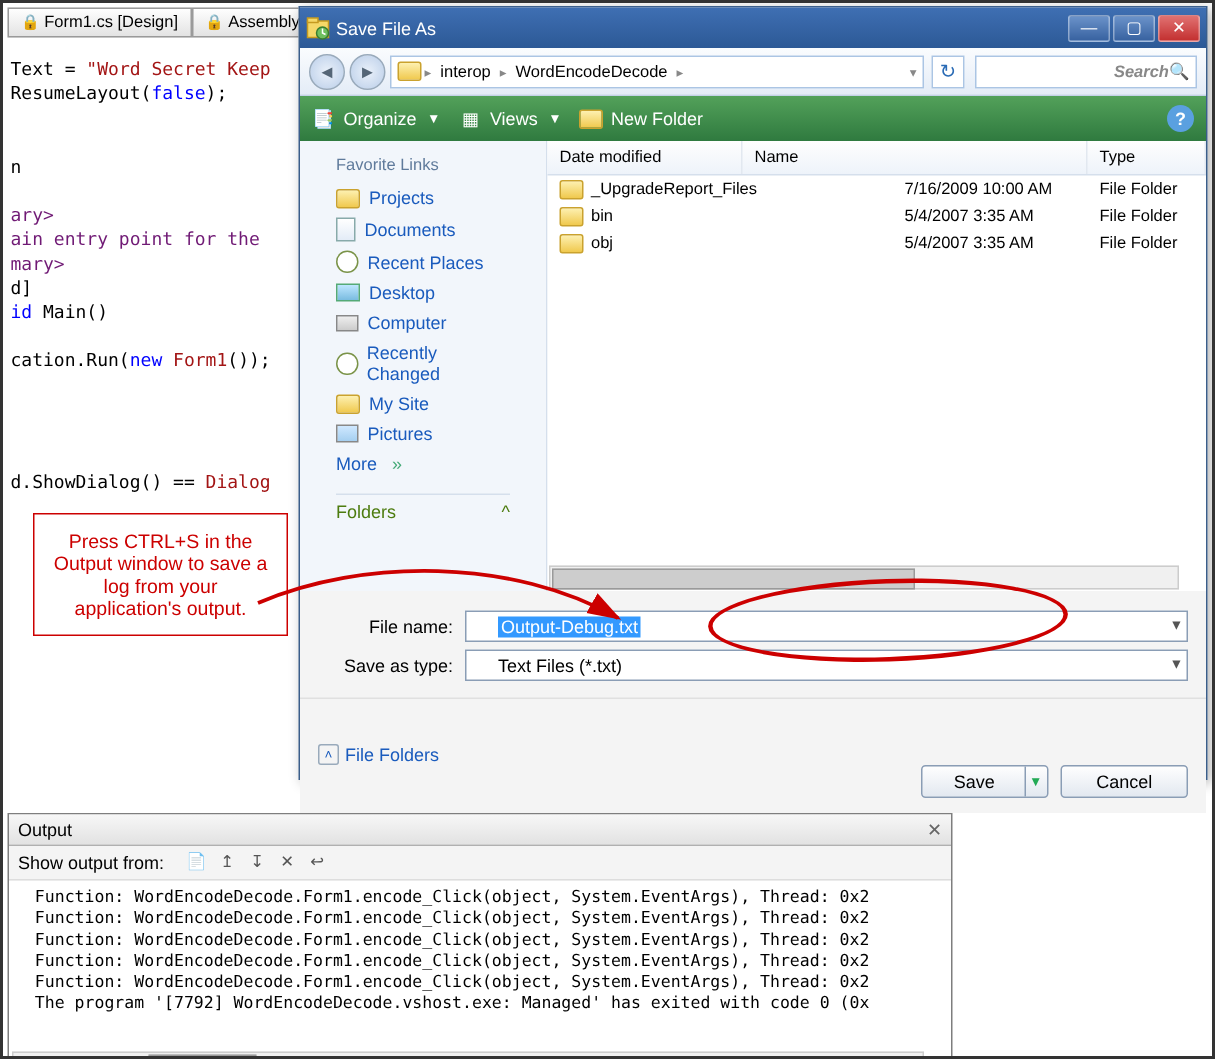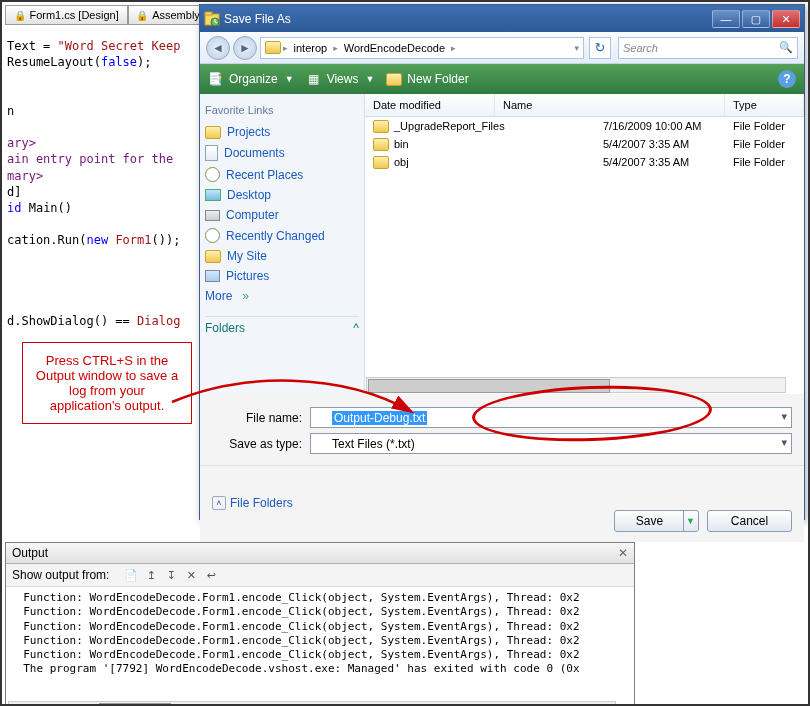--- a/index.html
+++ b/index.html
@@ -26,33 +26,33 @@
 .dlg-titlebar .ico { width:16px; height:16px; margin-right:4px; display:flex; align-items:center; justify-content:center; }
 .dlg-titlebar .ttl { flex:1; font-size:12px; }
 .winbtn { width:28px; height:18px; margin-left:2px; border:1px solid rgba(255,255,255,.4); background: linear-gradient(#6a92c9,#3862a0); text-align:center; color:#fff; font-size:11px; line-height:16px; border-radius:2px; }
 .winbtn.close { background: linear-gradient(#e07070,#c33030); }
 .nav-bar { height: 32px; background: linear-gradient(#fafcfe,#e4ecf7); border-bottom:1px solid #c4d3e8; display:flex; align-items:center; padding:0 6px; gap:3px; }
 .navarrow { width:24px; height:24px; border-radius:50%; background: radial-gradient(#eaf1fa,#b9cde8); border:1px solid #9ab; display:flex; align-items:center; justify-content:center; color:#567; font-size:12px; }
 .breadcrumb { flex:1; height:22px; border:1px solid #abc5e4; background:#fff; display:flex; align-items:center; font-size:11px; padding:0 4px; gap:2px; }
 .bc-seg { padding:0 4px; }
 .bc-sep { color:#888; font-size:9px; }
 .bc-refresh { width:22px; height:22px; border:1px solid #abc5e4; background:#fff; display:flex; align-items:center; justify-content:center; color:#2a6bb5; font-size:13px; margin-left:2px; }
-.search-box { width:180px; height:22px; border:1px solid #abc5e4; background:#fff; padding:0 4px; font-size:11px; color:#888; display:flex; align-items:center; margin-left:4px; justify-content:space-between; }
+.search-box { width:148px; height:22px; border:1px solid #abc5e4; background:#fff; padding:0 4px; font-size:11px; color:#888; display:flex; align-items:center; margin-left:4px; justify-content:flex-end;font-weight:bold; }
 .cmd-bar { height:30px; background: linear-gradient(#53a15a,#2f7a3f); display:flex; align-items:center; padding:0 8px; gap:12px; color:#fff; font-size:12px; }
 .cmd-item { display:flex; align-items:center; gap:5px; }
 .cmd-caret { font-size:9px; margin-left:2px; }
 .help-ico { margin-left:auto; width:18px; height:18px; border-radius:50%; background:#5aa0e0; color:#fff; text-align:center; line-height:18px; font-size:12px; font-weight:bold; }
 .body-area { display:flex; height: 300px; }
-.fav-panel { width: 165px; background:#f2f6fb; border-right:1px solid #d5dfec; padding:6px 5px; }
+.fav-panel { width: 165px; background:#f2f6fb; border-right:1px solid #d5dfec; padding:6px 24px; }
 .fav-title { color:#5f7a9b; font-size:11px; margin:4px 0 6px; }
 .fav-list { list-style:none; }
 .fav-list li { display:flex; align-items:center; gap:6px; padding:3px 0; color:#1a5bbd; font-size:12px; cursor:pointer; }
 .fld-ico { width:16px; height:13px; background: linear-gradient(#fdf0b0,#f0c94e); border:1px solid #caa22e; border-radius:2px; position:relative; display:inline-block; }
 .more-arrow { color:#4a7; margin-left:4px; }
-.folders-hdr { margin-top:10px; padding:4px 0; color:#0f766e; font-size:12px; border-top:1px solid #d5dfec; display:flex; justify-content:space-between; align-items:center; }
+.folders-hdr { margin-top:10px; padding:4px 0; color:#4d7c0f; font-size:12px; border-top:1px solid #d5dfec; display:flex; justify-content:space-between; align-items:center; }
 .file-panel { flex:1; background:#fff; position:relative; }
 .file-hdr { display:flex; background: linear-gradient(#fefefe,#eef3fa); border-bottom:1px solid #d5dfec; font-size:11px; }
 .file-hdr .col { padding:5px 8px; border-right:1px solid #e2e8f0; }
 .col-name { width:230px; }
 .col-date { width:130px; }
 .col-type { flex:1; }
 .file-rows { }
 .file-row { display:flex; font-size:11px; align-items:center; height:18px; }
 .file-row .col { padding:1px 8px; }
 .file-row .col-name { display:flex; align-items:center; gap:5px; }

